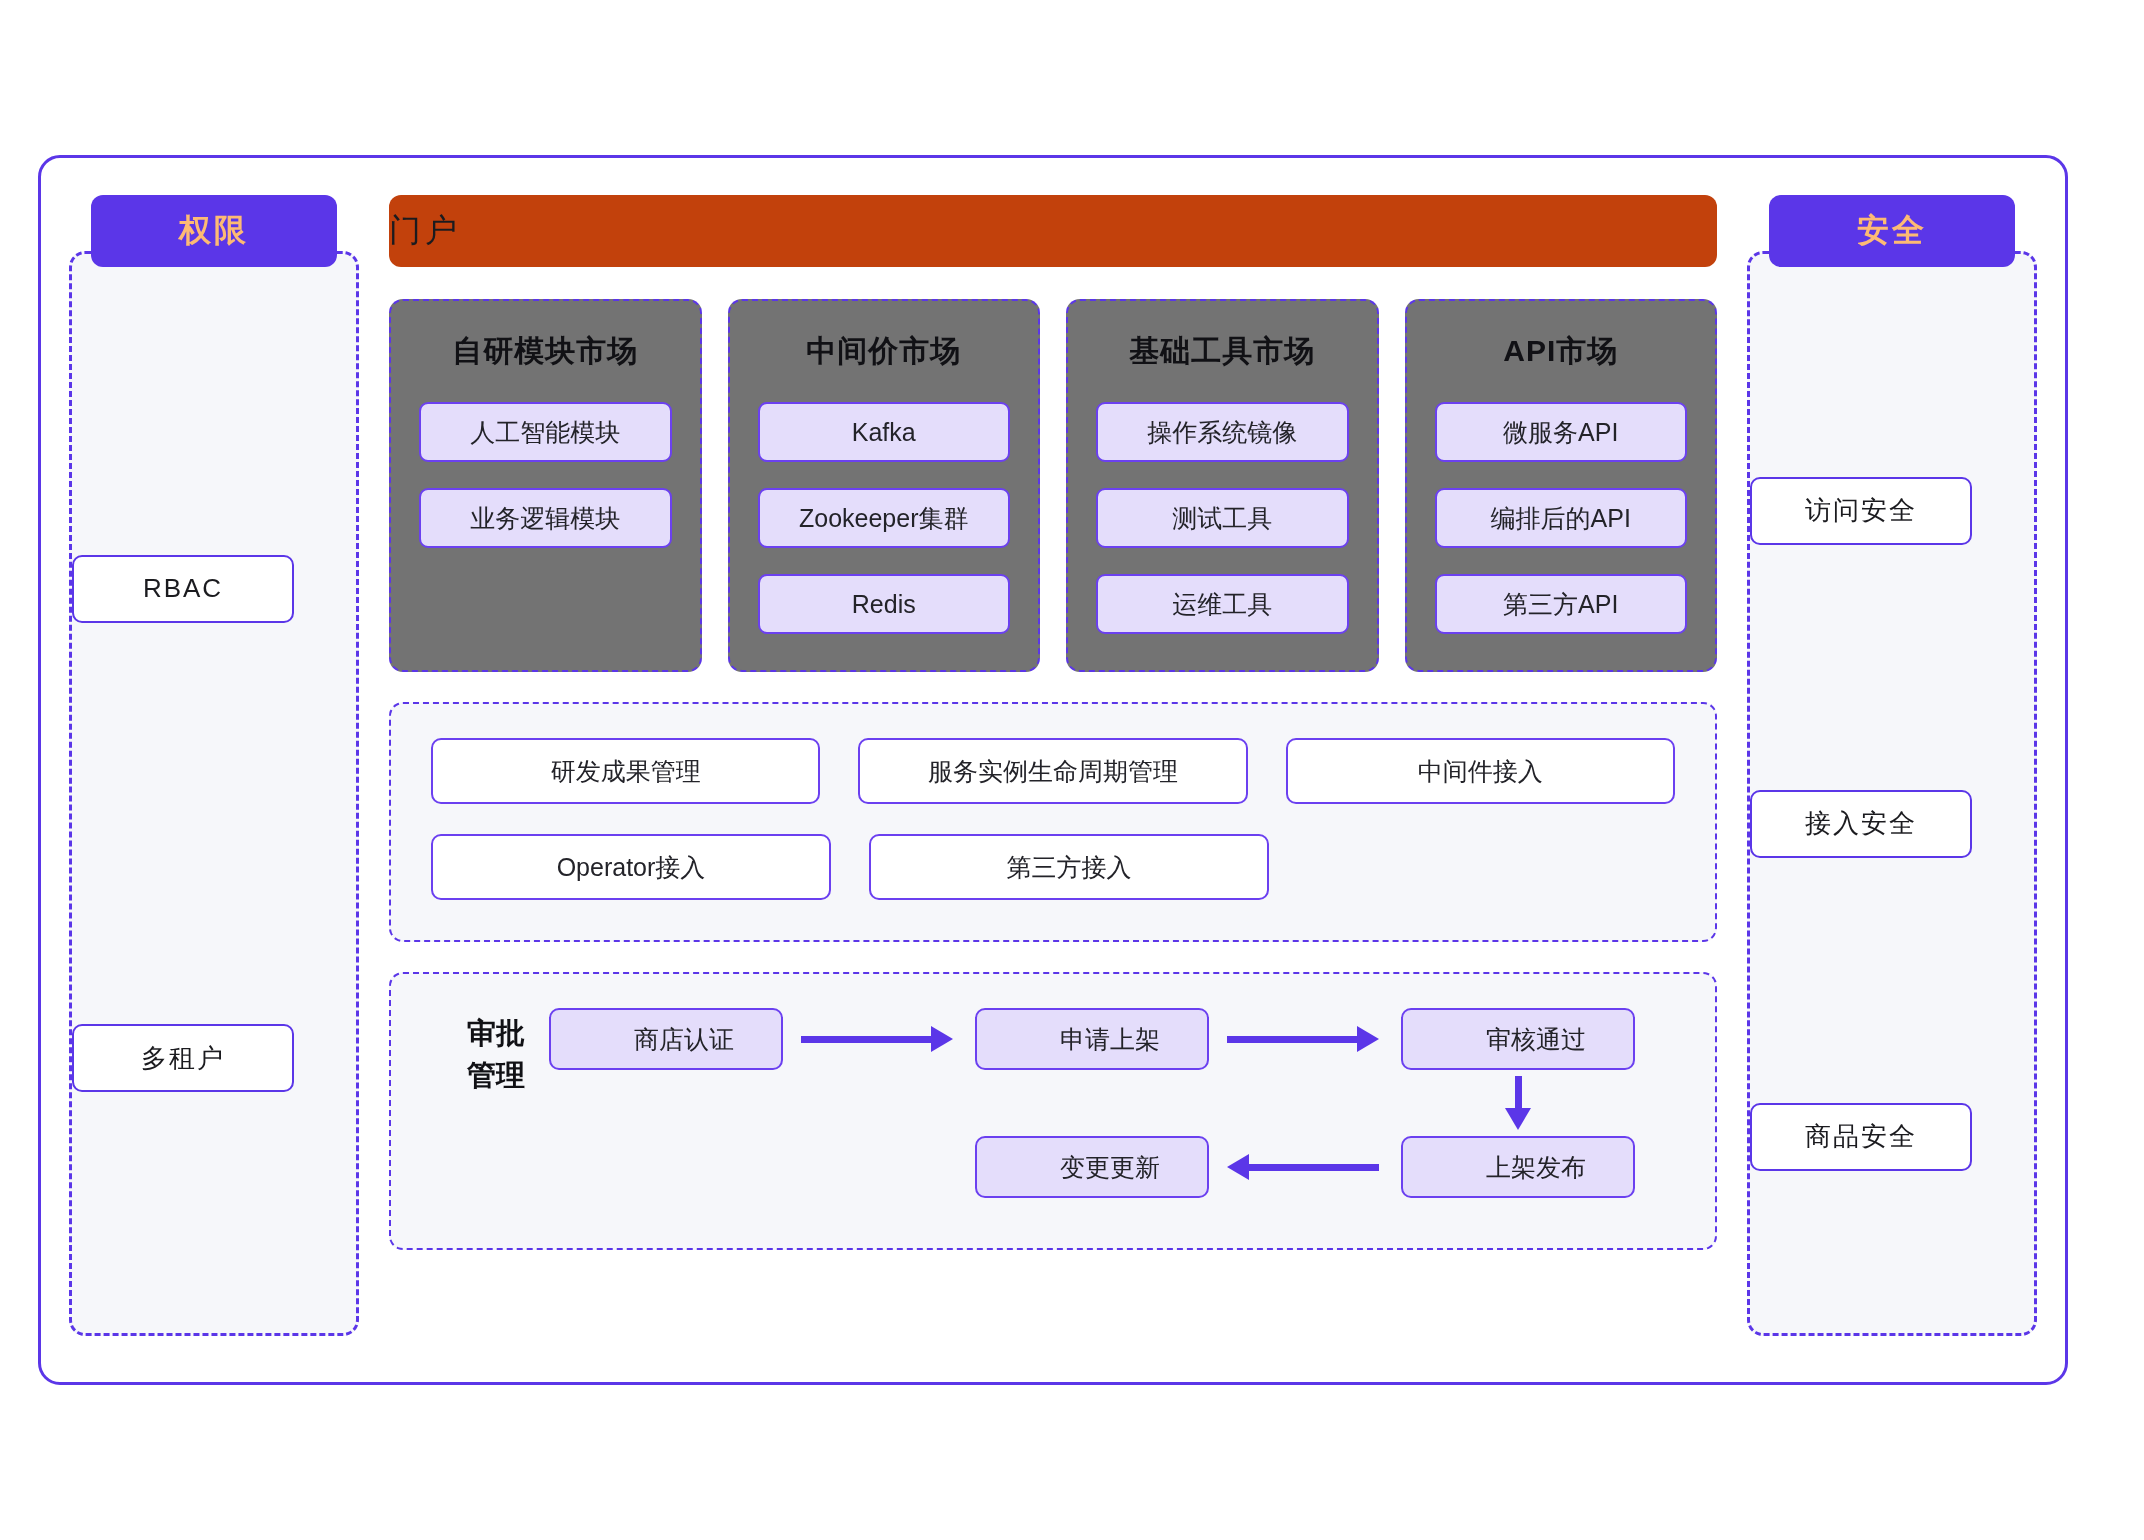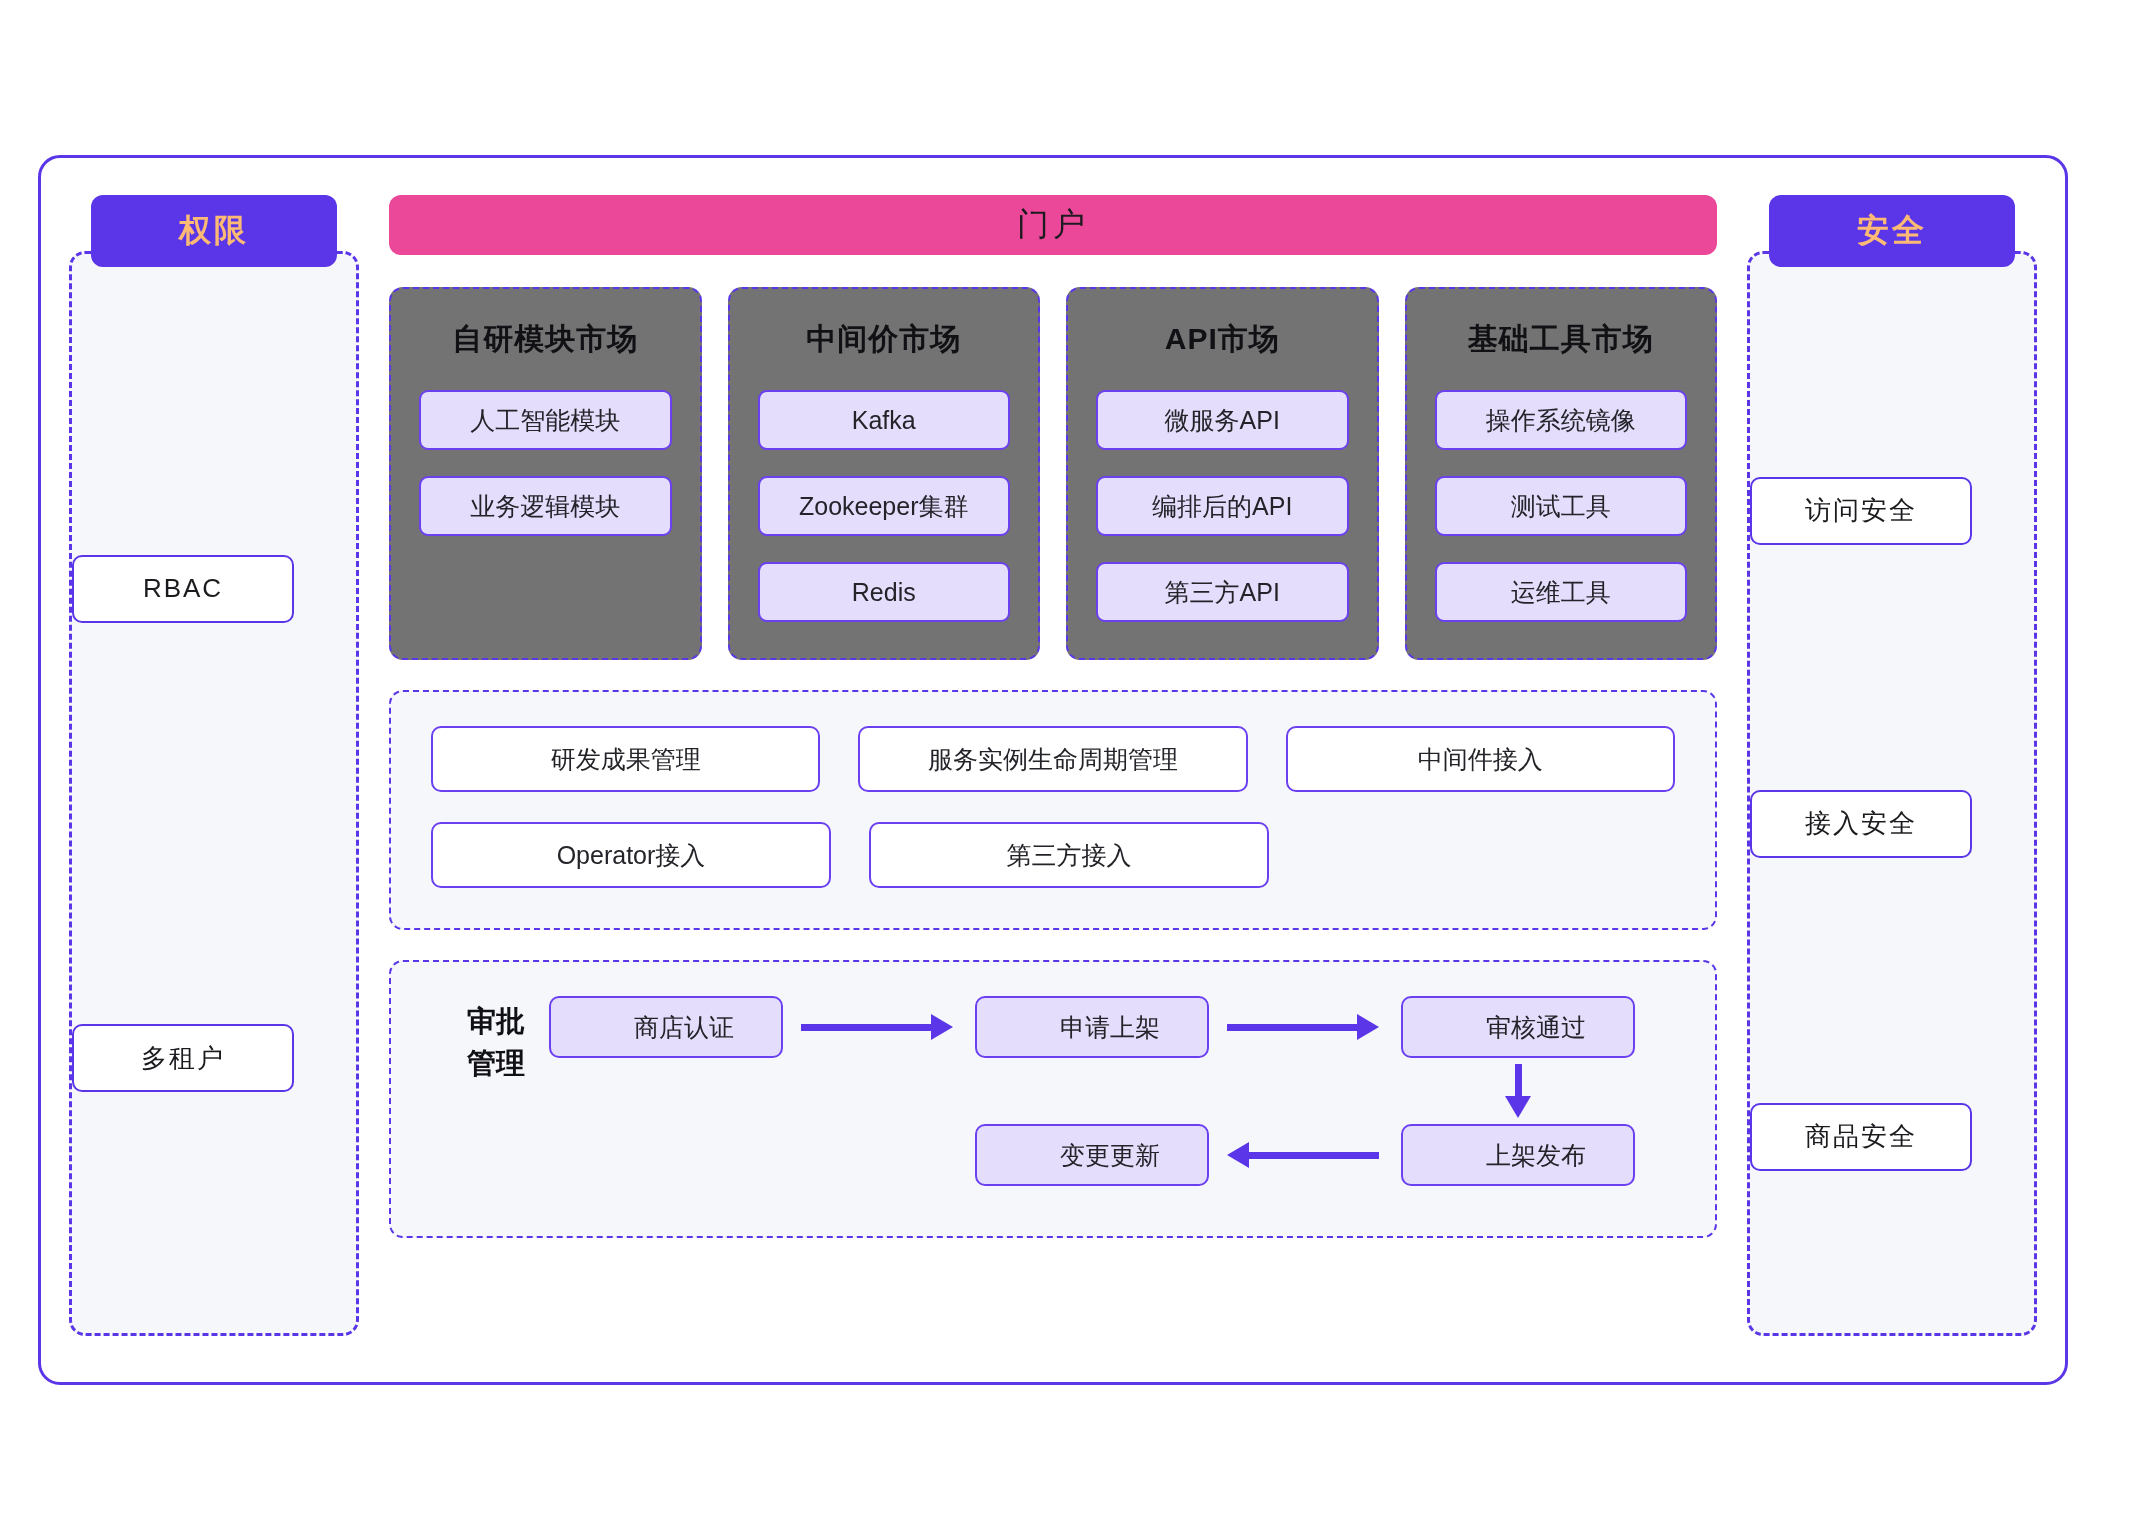--- a/index.html
+++ b/index.html
@@ -90,26 +90,25 @@
   .center {
     position: absolute;
     left: 348px;
     right: 348px;
     top: 37px;
     bottom: 22px;
   }
 
   
   .portal {
-    height: 60px;
-    background: #ec4899;
+    height: 72px;
+    background: #c2410c;
     border-radius: 12px;
     display: flex;
     align-items: center;
-    justify-content: center;
     font-size: 32px;
     letter-spacing: 4px;
     color: #1b1b1f;
   }
 
   
   .markets {
     margin-top: 32px;
     display: flex;
     gap: 26px;
@@ -333,42 +332,42 @@
         </div>
         <div class="market-item">
           <span>Zookeeper集群</span>
         </div>
         <div class="market-item">
           <span>Redis</span>
         </div>
       </div>
 
       <div class="market">
+        <div class="market-title">基础工具市场</div>
+        <div class="market-item">
+          <span>操作系统镜像</span>
+        </div>
+        <div class="market-item">
+          <span>测试工具</span>
+        </div>
+        <div class="market-item">
+          <span>运维工具</span>
+        </div>
+      </div>
+
+      <div class="market">
         <div class="market-title">API市场</div>
         <div class="market-item">
           <span>微服务API</span>
         </div>
         <div class="market-item">
           <span>编排后的API</span>
         </div>
         <div class="market-item">
           <span>第三方API</span>
-        </div>
-      </div>
-
-      <div class="market">
-        <div class="market-title">基础工具市场</div>
-        <div class="market-item">
-          <span>操作系统镜像</span>
-        </div>
-        <div class="market-item">
-          <span>测试工具</span>
-        </div>
-        <div class="market-item">
-          <span>运维工具</span>
         </div>
       </div>
 
     </div>
 
     <div class="capabilities">
       <div class="cap-row">
         <div class="cap-box">
           <span>研发成果管理</span>
         </div>

